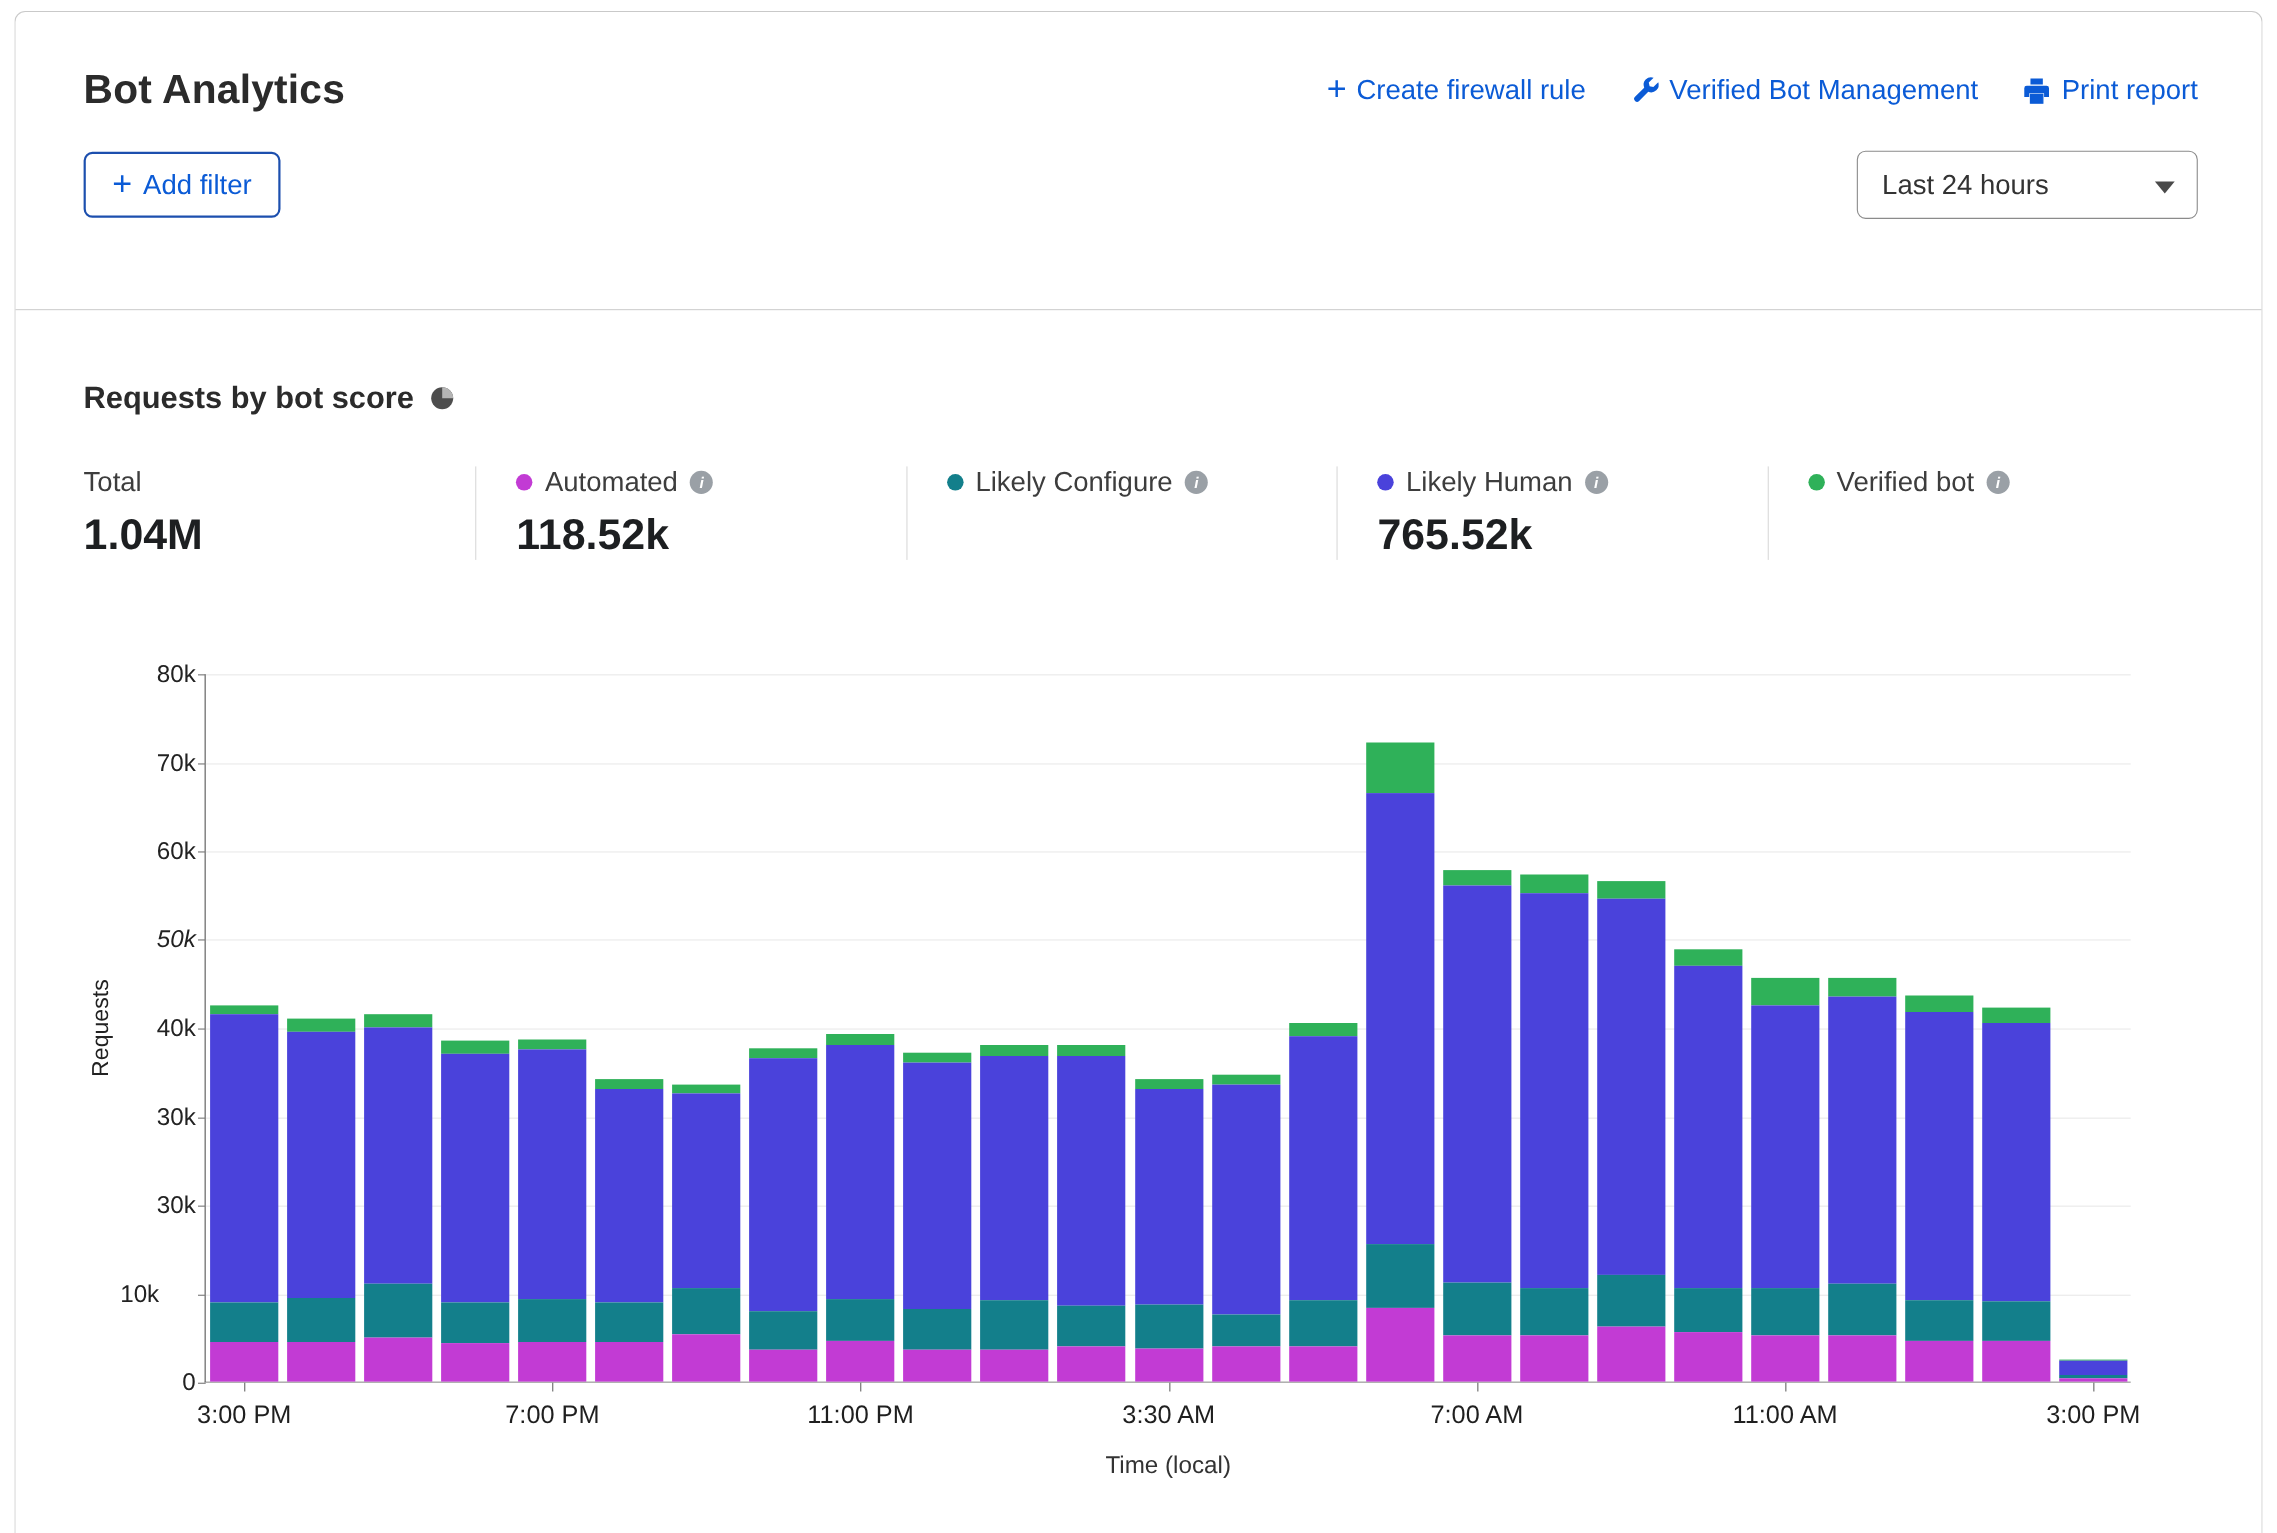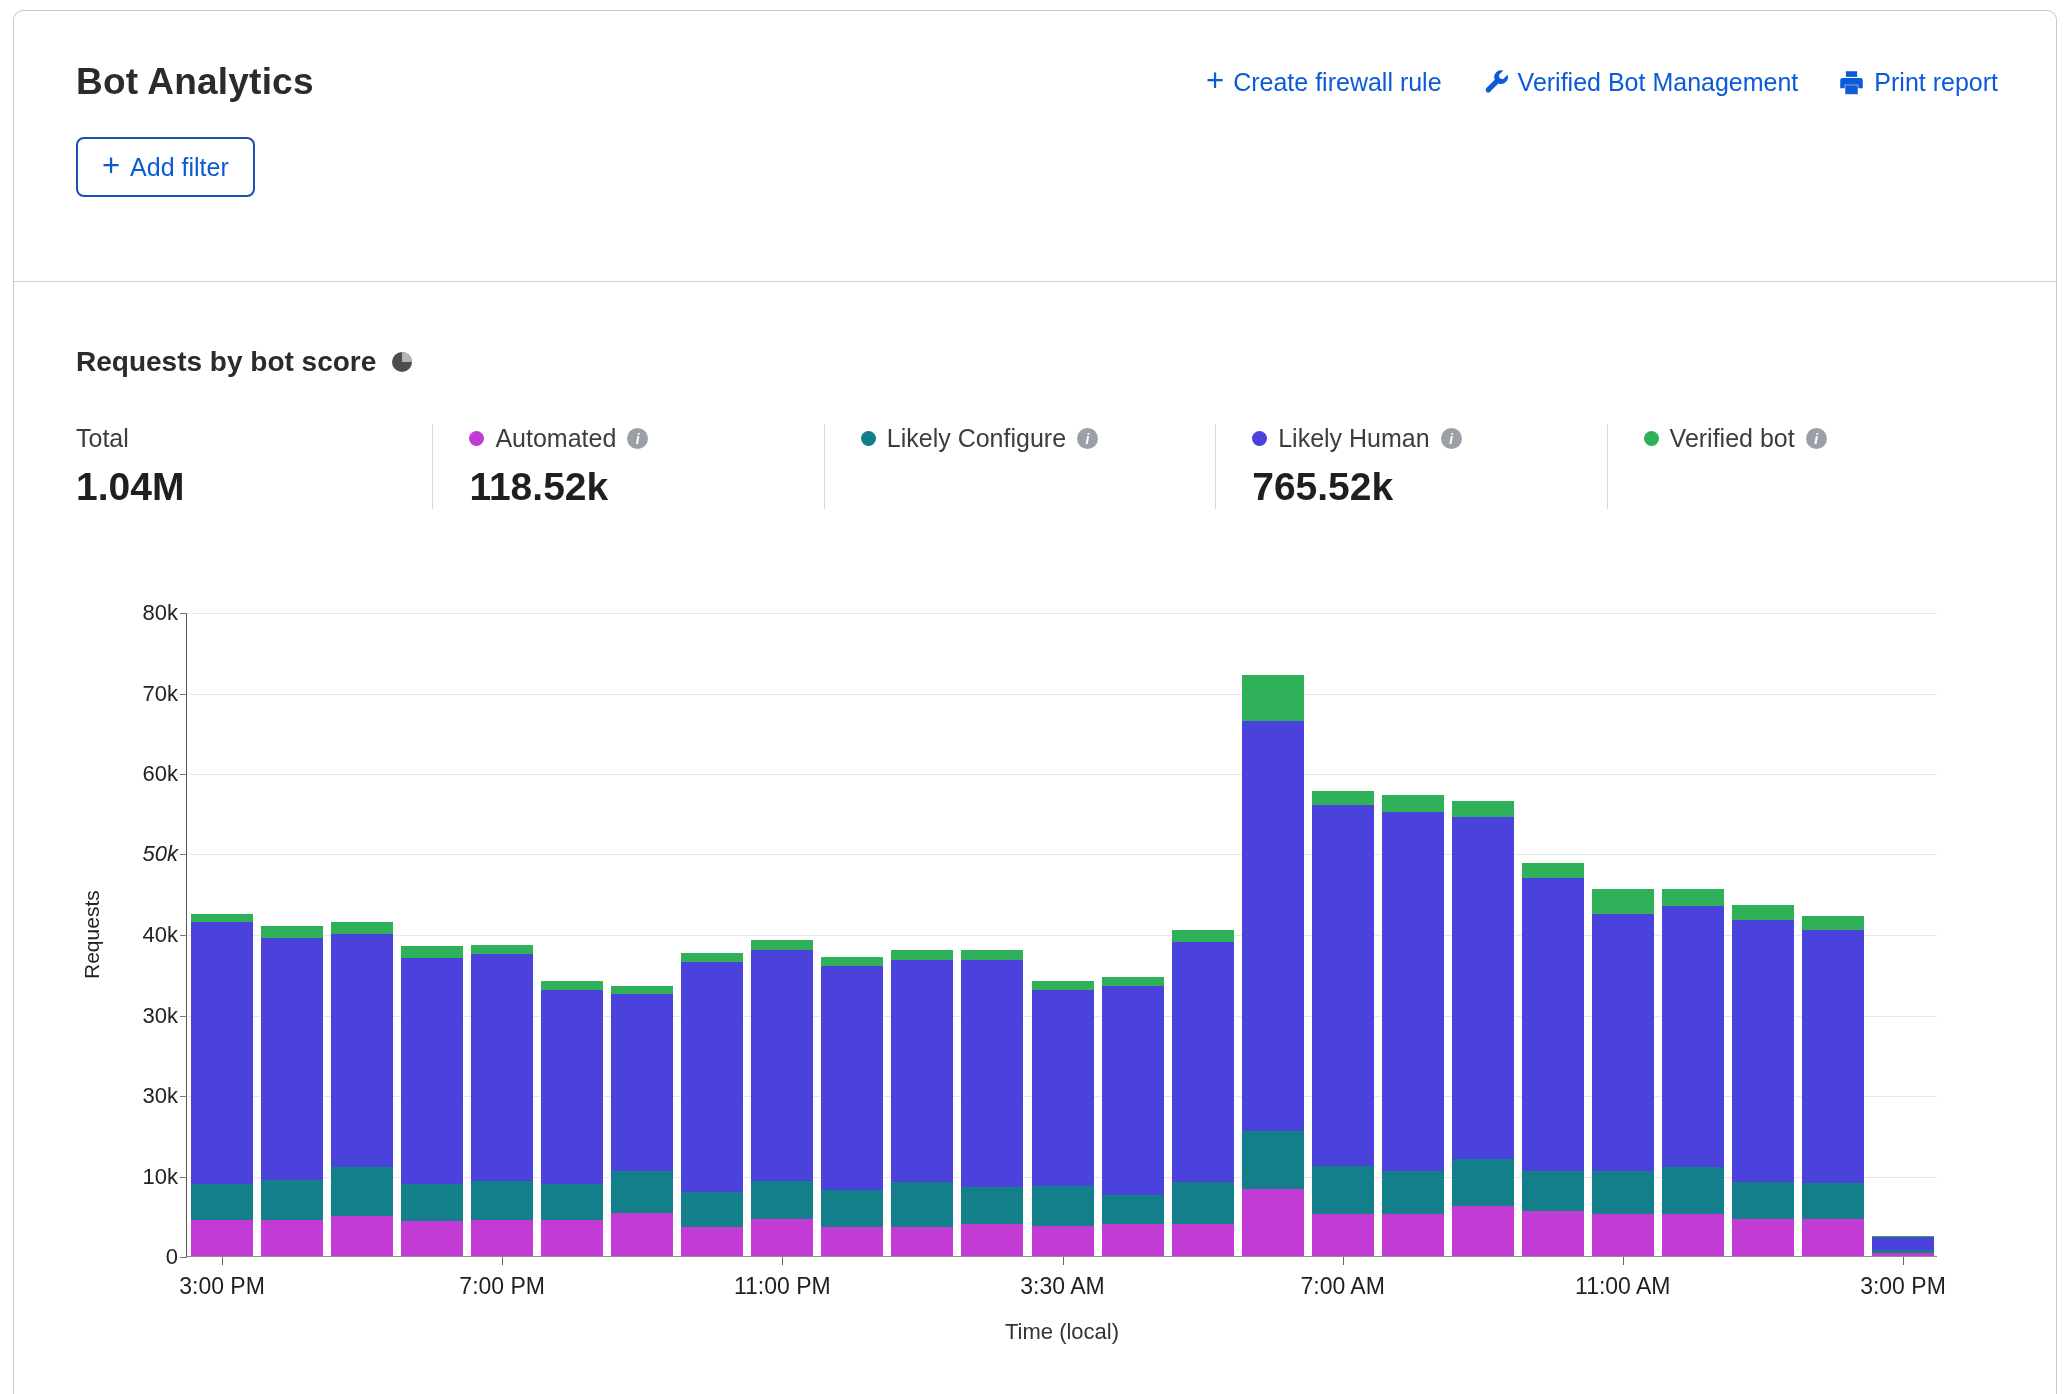--- a/index.html
+++ b/index.html
@@ -92,20 +92,24 @@
           </span>
           <span>Print report</span>
         </div>
       </div>
     </div>
     <div class="hdr-row2">
       <button class="add-filter">
         <span class="plus-glyph">+</span>
         <span>Add filter</span>
       </button>
+      <div class="dropdown">
+        <span>Last 24 hours</span>
+        <span class="caret"></span>
+      </div>
     </div>
   </div>
 
   <div class="section">
     <div class="sec-title-row">
       <div class="sec-title">Requests by bot score</div>
       <span style="display:flex;">
         <svg width="24" height="24" viewBox="0 0 24 24">
             <circle cx="12" cy="12" r="10" fill="#4d4d4d"></circle>
             <path d="M12 12 L12 2 A10 10 0 0 1 22 12 Z" fill="#b5b5b5"></path>
@@ -149,21 +153,21 @@
           <span>Verified bot</span>
           <span class="info">i</span>
         </div>
       </div>
     </div>
 
     <div class="chart" id="chart">
       <div class="ylabel">Requests</div>
       <div class="yticks" id="yticks">
           <div class="ytick" style="top: 631px;">0</div>
-          <div class="ytick" style="top: 551px;">10k</div>
+          <div class="ytick" style="top: 551px; text-align: center;">10k</div>
           <div class="ytick" style="top: 470px;">30k</div>
           <div class="ytick" style="top: 390px;">30k</div>
           <div class="ytick" style="top: 309px;">40k</div>
           <div class="ytick" style="top: 228px; font-style: italic;">50k</div>
           <div class="ytick" style="top: 148px;">60k</div>
           <div class="ytick" style="top: 68px;">70k</div>
           <div class="ytick" style="top: -13px;">80k</div>
         </div>
       <div class="plot" id="plot">
         <div class="xaxis-title">Time (local)</div>

